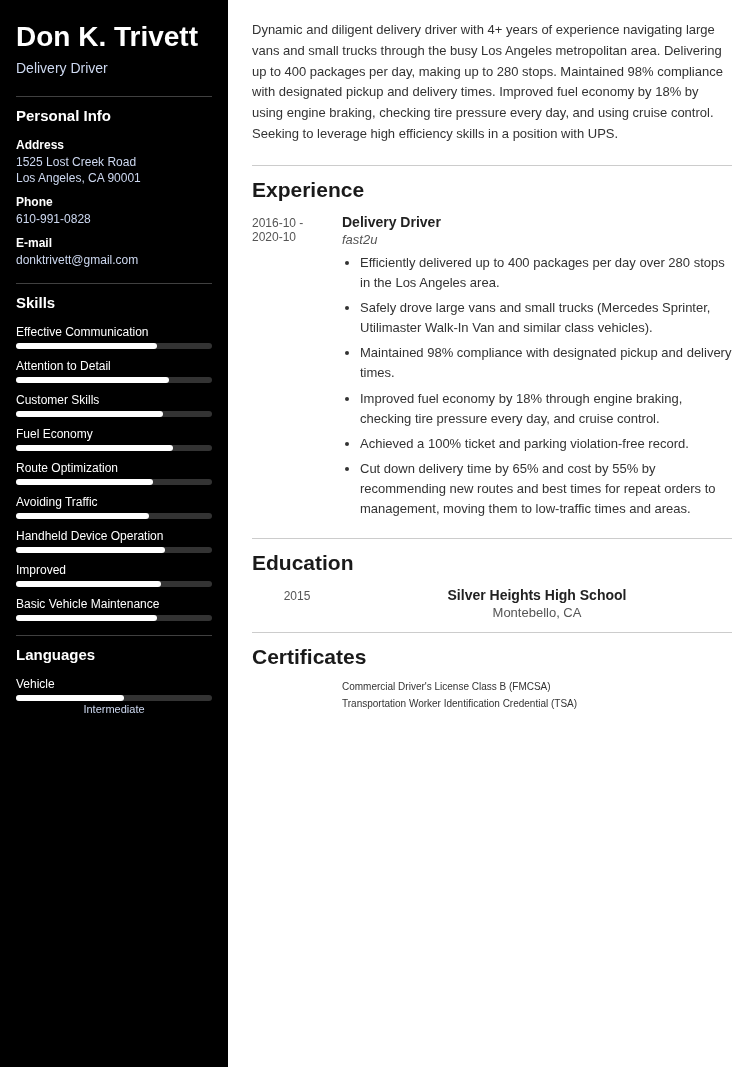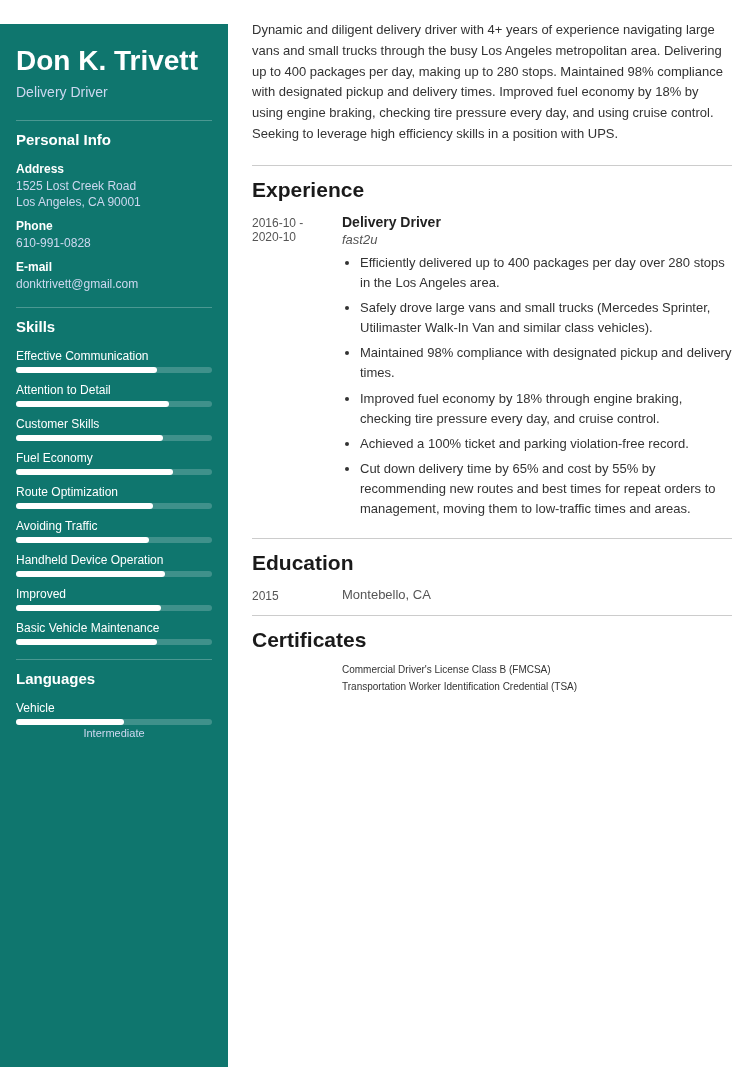--- a/index.html
+++ b/index.html
@@ -11,25 +11,24 @@
       min-height: 1067px;
     }
     .resume {
       display: flex;
       width: 756px;
       min-height: 1067px;
     }
     
     .sidebar {
       width: 228px;
-      background-color: #0f766e;
+      background-color: #000000;
       color: #fff;
       padding: 20px 16px;
       flex-shrink: 0;
-      margin-top: 24px;
     }
     .sidebar-name {
       font-size: 28px;
       font-weight: bold;
       line-height: 1.2;
       margin-bottom: 6px;
     }
     .sidebar-title {
       font-size: 14px;
       color: #cdd8f0;
@@ -153,20 +152,21 @@
     .exp-bullets li {
       font-size: 13px;
       color: #333;
       line-height: 1.55;
       margin-bottom: 5px;
     }
     
     .edu-item {
       display: flex;
       margin-bottom: 12px;
+      text-align: center;
     }
     .edu-year {
       width: 90px;
       flex-shrink: 0;
       font-size: 12px;
       color: #555;
       padding-top: 2px;
     }
     .edu-content {
       flex: 1;
@@ -318,20 +318,21 @@
     </div>
       </div>
 
     <hr class="section-divider">
     <div class="section-title">Education</div>
 
     <div id="education-container">
         <div class="edu-item">
       <div class="edu-year">2015</div>
       <div class="edu-content">
+        <div class="edu-school">Silver Heights High School</div>
         <div class="edu-location">Montebello, CA</div>
       </div>
     </div>
       </div>
 
     <hr class="section-divider">
     <div class="section-title">Certificates</div>
 
     <div id="certificates-container">
         <div class="cert-item">

